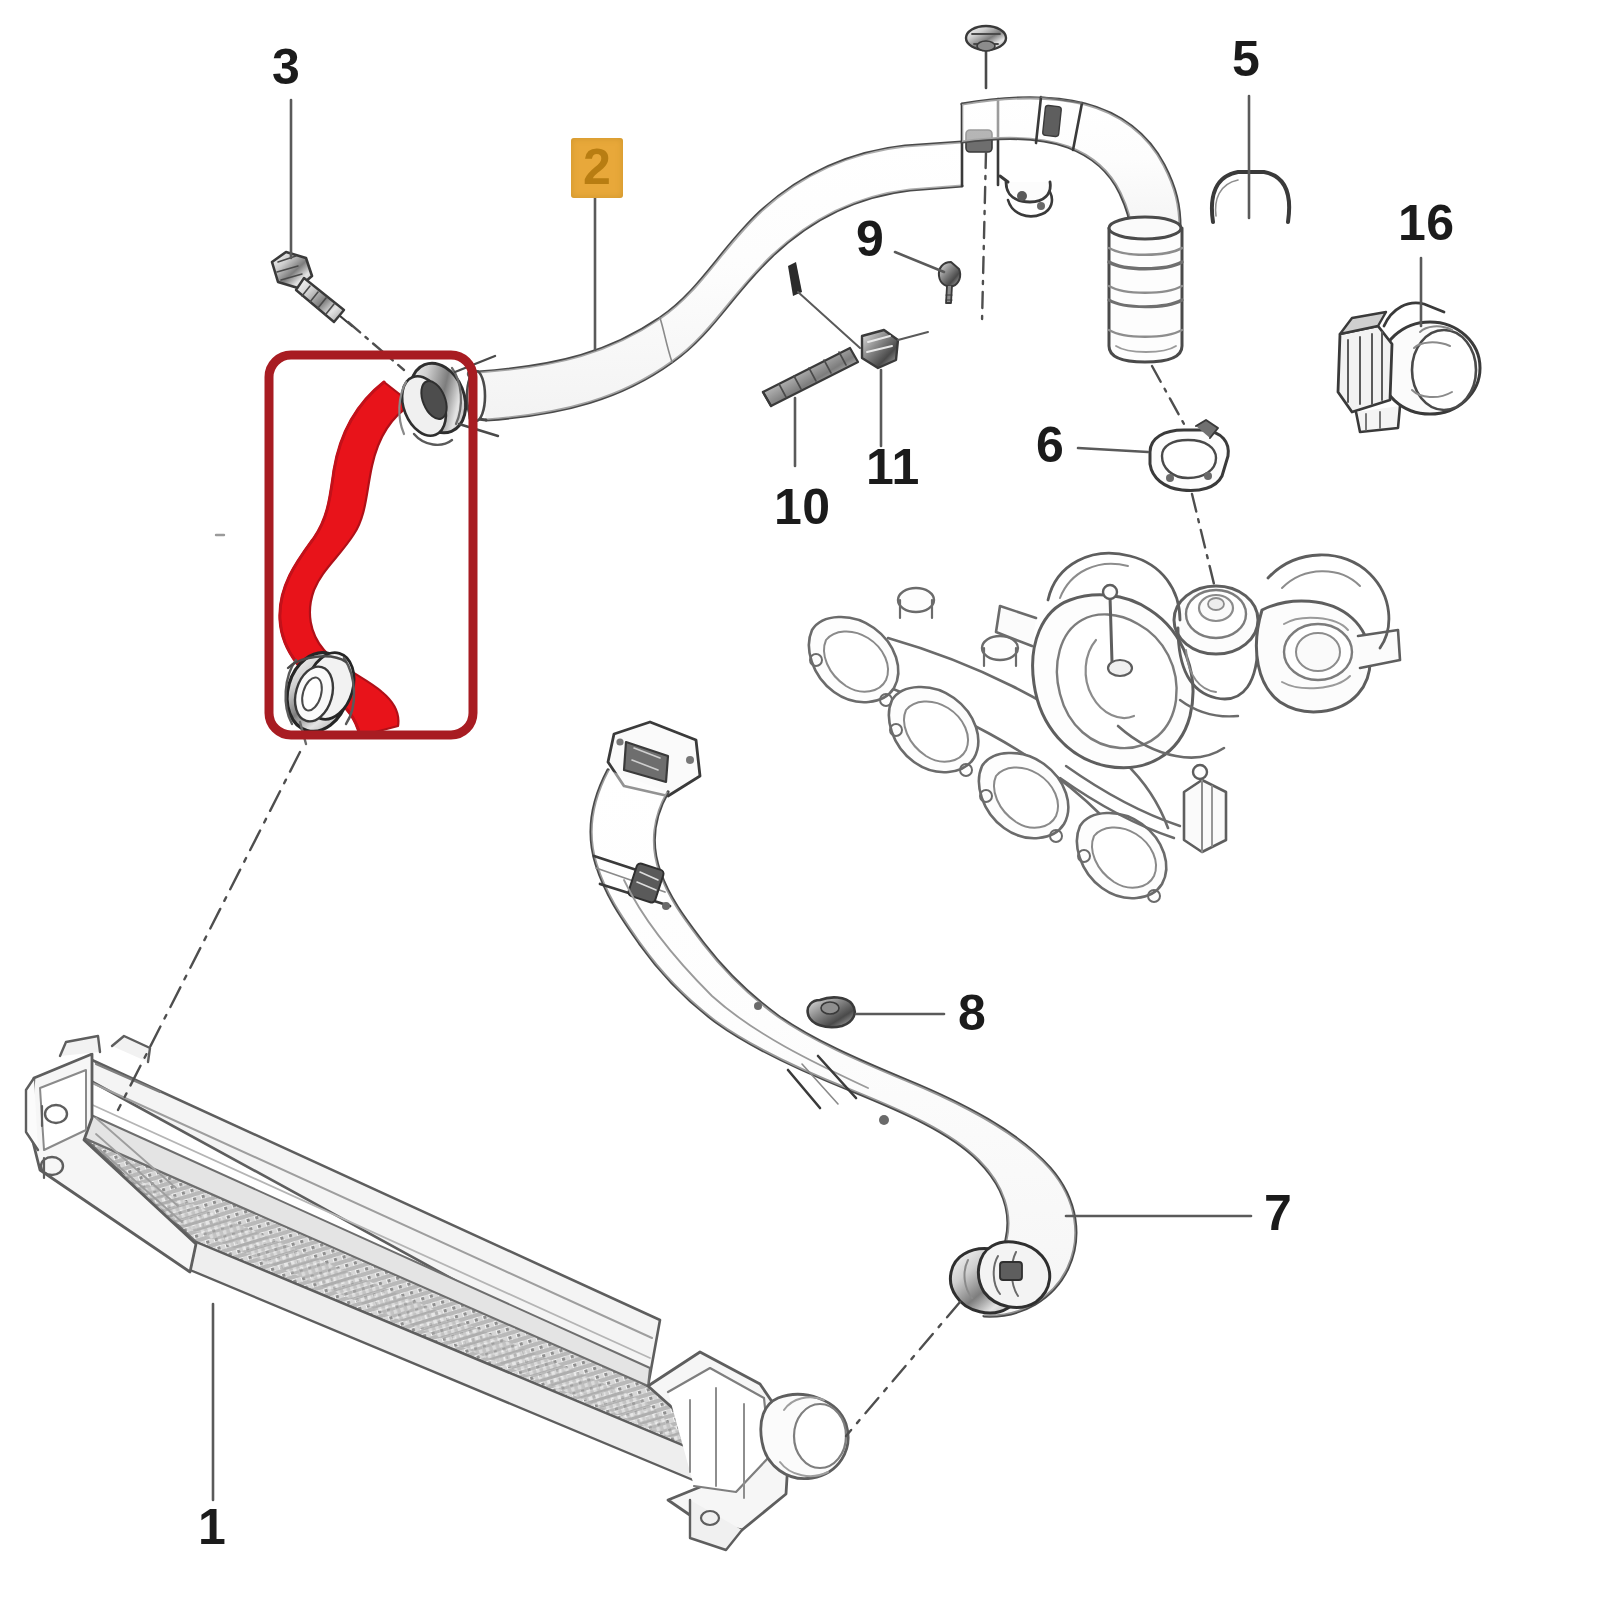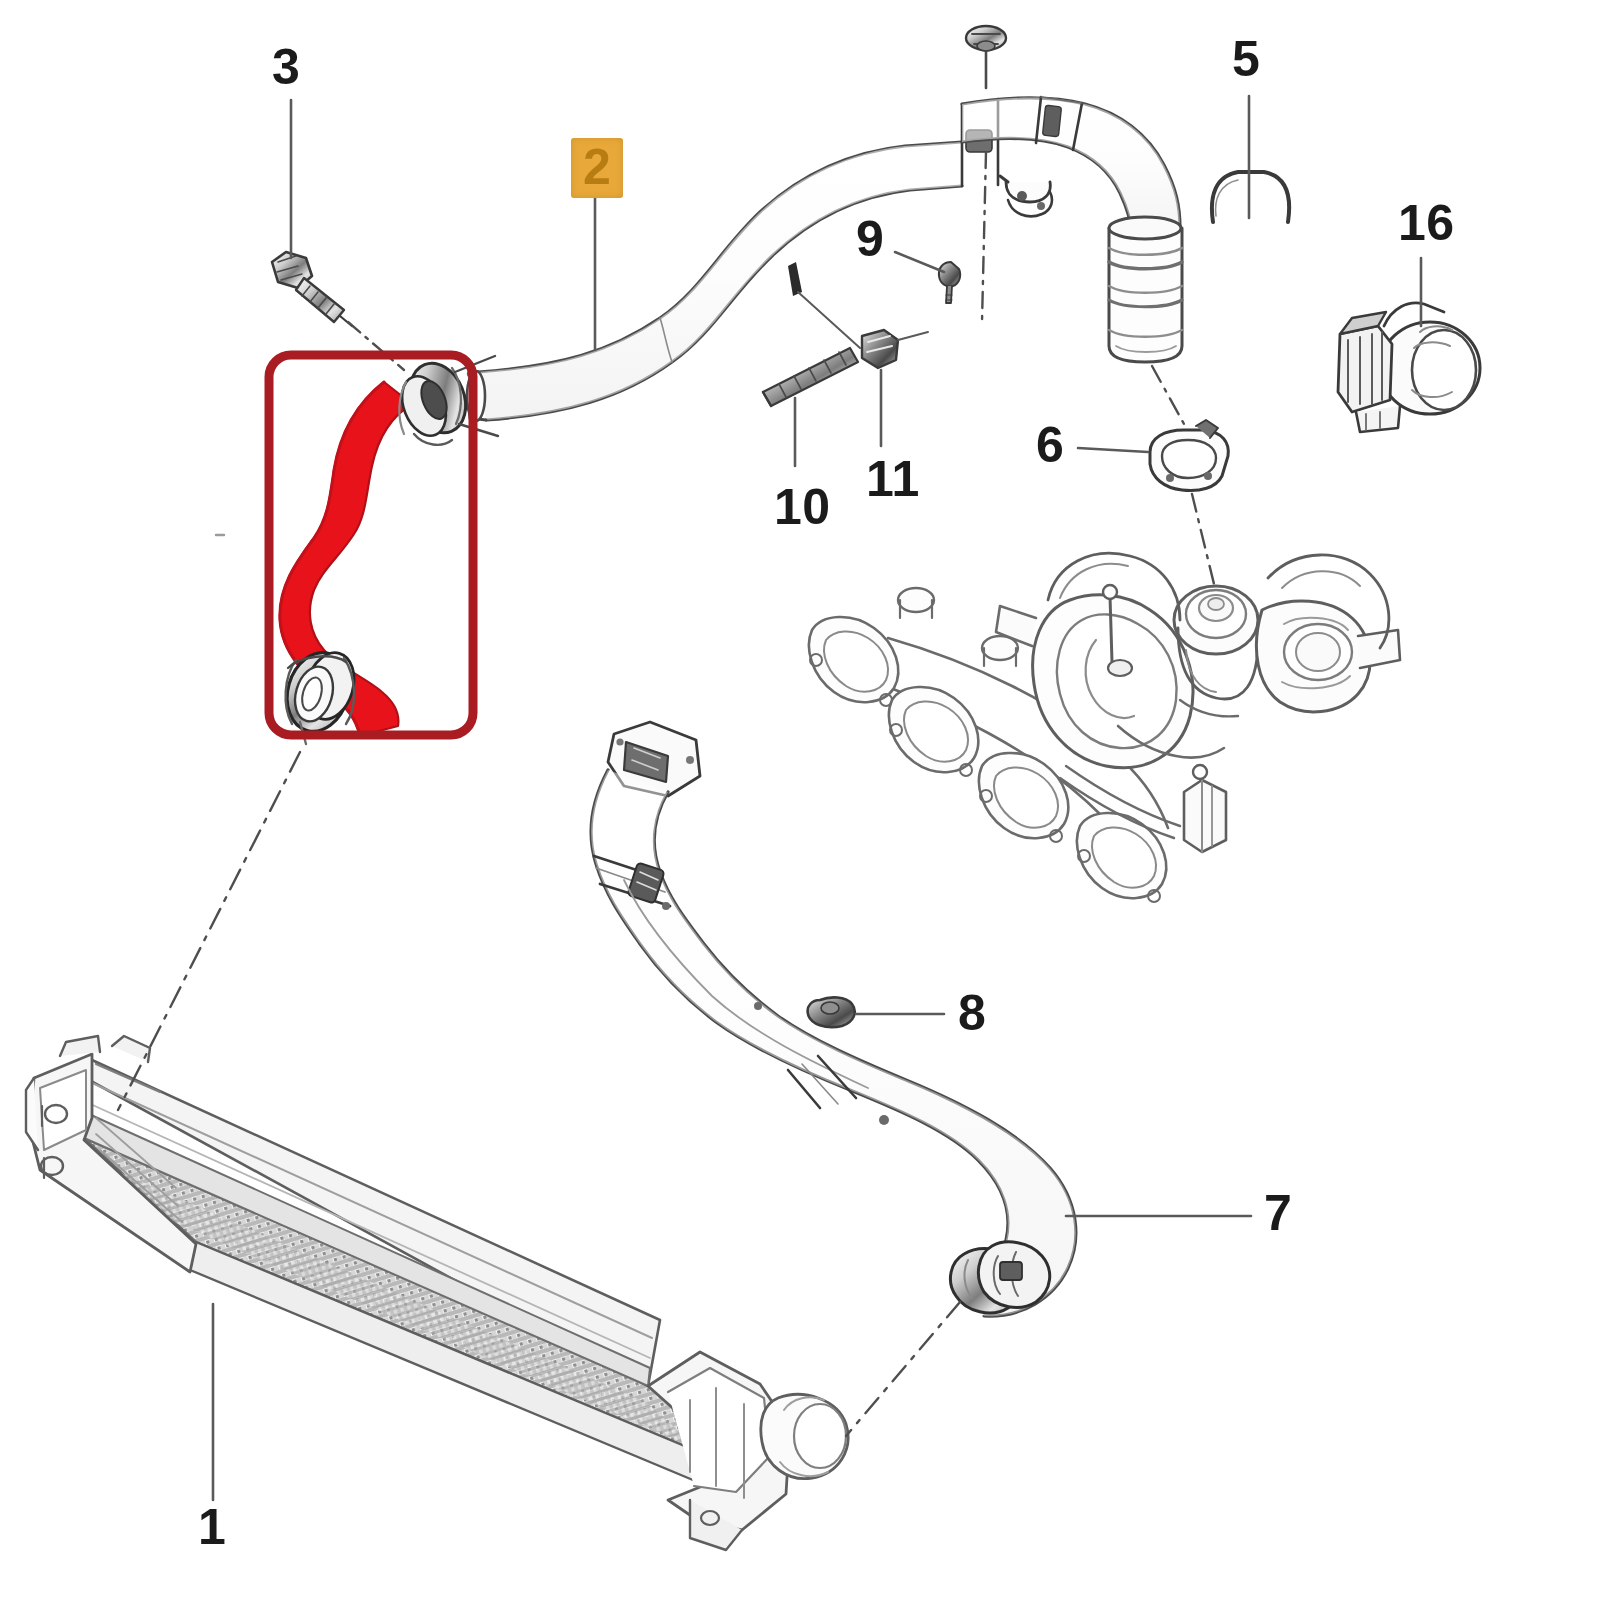--- a/index.html
+++ b/index.html
@@ -502,21 +502,21 @@
   <div class="callout highlighted" style="left:571px; top:138px;">2</div>
 
   <div class="callout" style="left:1232px; top:34px;">5</div>
 
   <div class="callout" style="left:1398px; top:198px;">16</div>
 
   <div class="callout" style="left:856px; top:214px;">9</div>
 
   <div class="callout" style="left:774px; top:470px;margin-top:12px;">10</div>
 
-  <div class="callout" style="left:866px; top:454px;">11</div>
+  <div class="callout" style="left:866px; top:442px;">11</div>
 
   <div class="callout" style="left:1036px; top:420px;">6</div>
 
   <div class="callout" style="left:1264px; top:1188px;">7</div>
 
   <div class="callout" style="left:958px; top:988px;">8</div>
 
   <div class="callout" style="left:198px; top:1502px;">1</div>
 
 </div>

